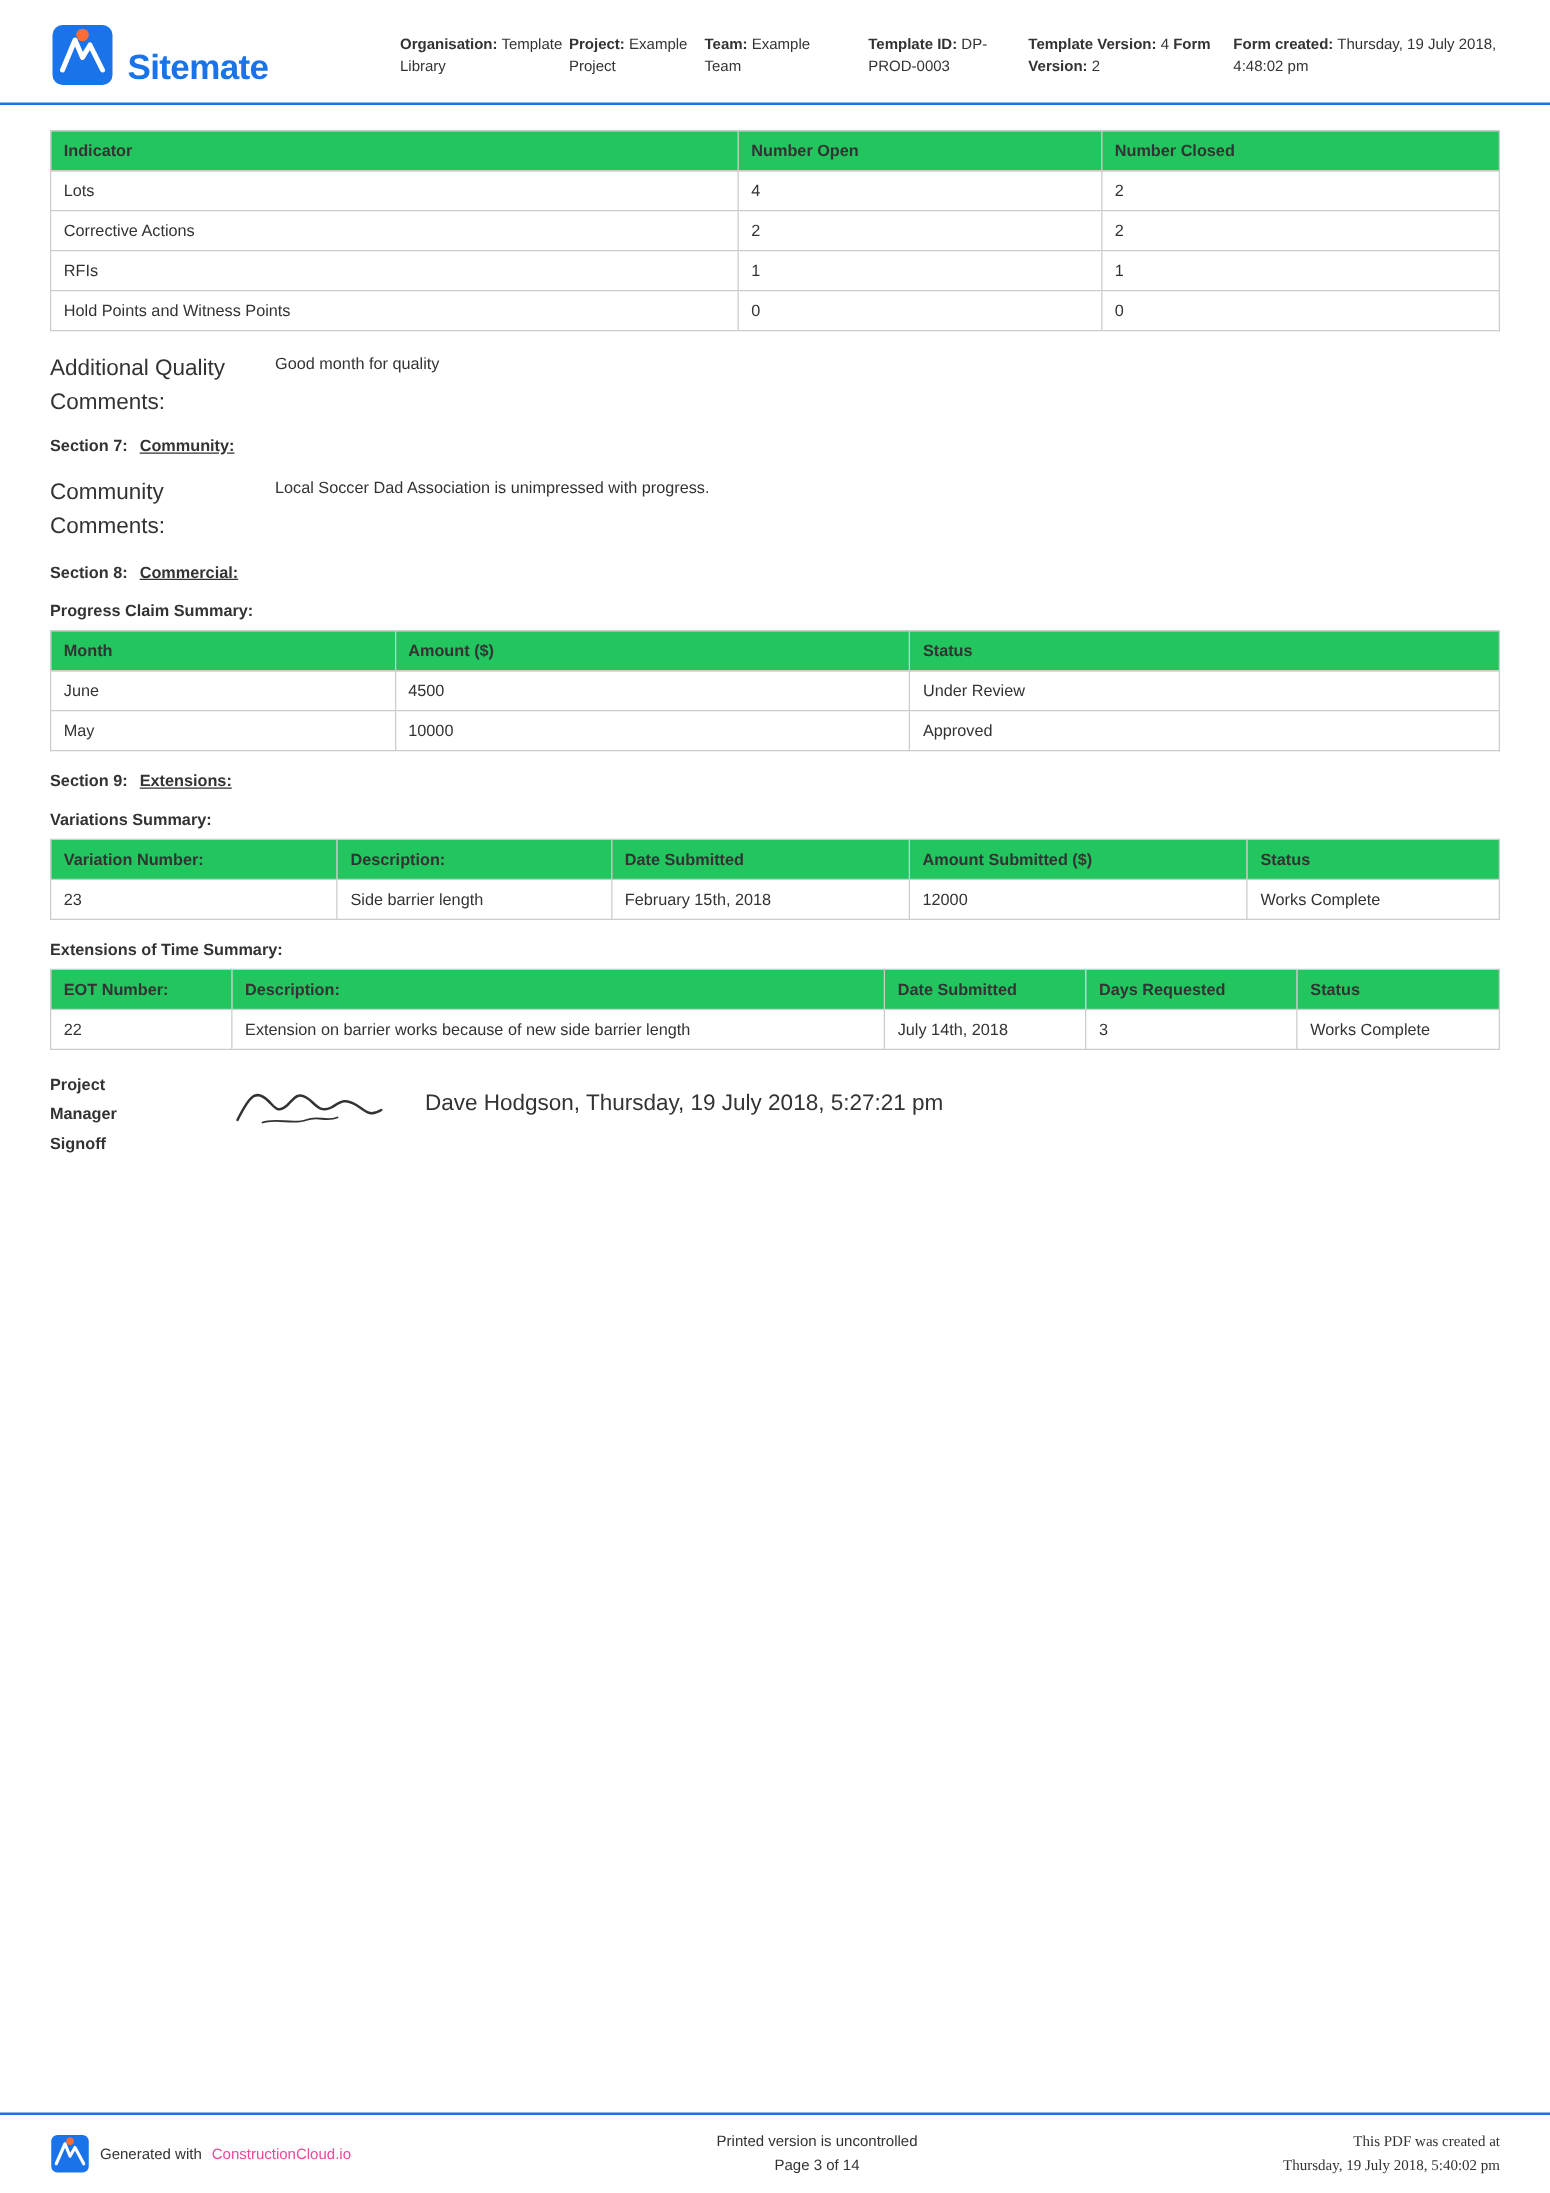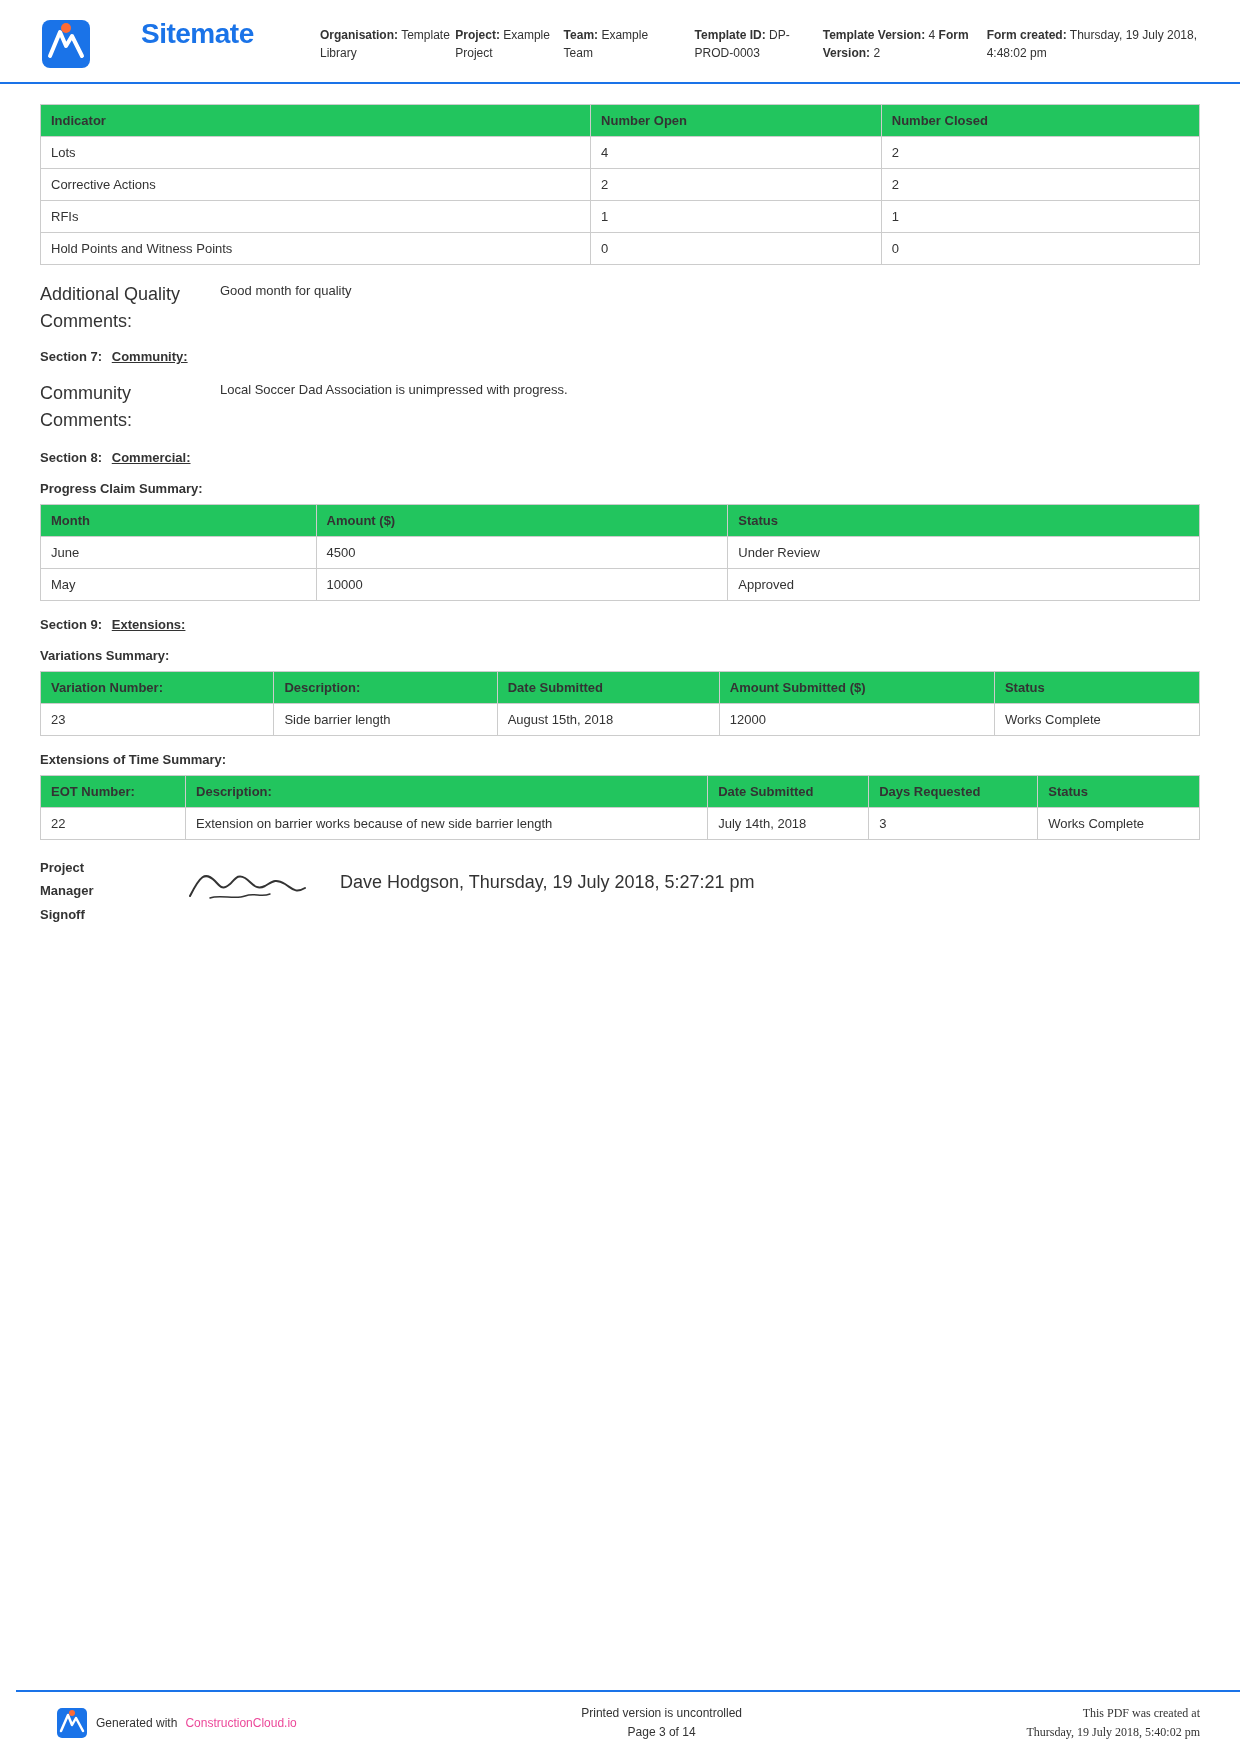--- a/index.html
+++ b/index.html
@@ -15,24 +15,23 @@
 
     
     .header {
       display: flex;
       align-items: center;
       padding: 18px 40px 12px 40px;
       border-bottom: 2px solid #1a73e8;
     }
     .logo-area {
       display: flex;
-      align-items: flex-start;
+      align-items: flex-end;
       width: 280px;
       flex-shrink: 0;
-      gap: 39px;
     }
     .logo-icon {
       width: 52px;
       height: 52px;
       margin-right: 10px;
       flex-shrink: 0;
     }
     .logo-text {
       font-size: 28px;
       font-weight: bold;
@@ -143,21 +142,21 @@
     }
     .sig-meta {
       font-size: 18px;
       padding-top: 16px;
     }
 
     
     .footer {
       position: absolute;
       bottom: 0;
-      left: 16px;
+      left: 0;
       right: 0;
       border-top: 2px solid #1a73e8;
       padding: 12px 40px;
       display: flex;
       align-items: center;
       justify-content: space-between;
       font-size: 12px;
       background: #fff;
     }
     .footer-left {
@@ -322,21 +321,21 @@
         <th>Description:</th>
         <th>Date Submitted</th>
         <th>Amount Submitted ($)</th>
         <th>Status</th>
       </tr>
     </thead>
     <tbody id="variations-tbody">
     <tr>
       <td>23</td>
       <td>Side barrier length</td>
-      <td>August 15th, 2018</td>
+      <td>February 15th, 2018</td>
       <td>12000</td>
       <td>Works Complete</td>
     </tr>
       </tbody>
   </table>
 
   <div class="subsection-title">Extensions of Time Summary:</div>
   <table>
     <thead>
       <tr>

